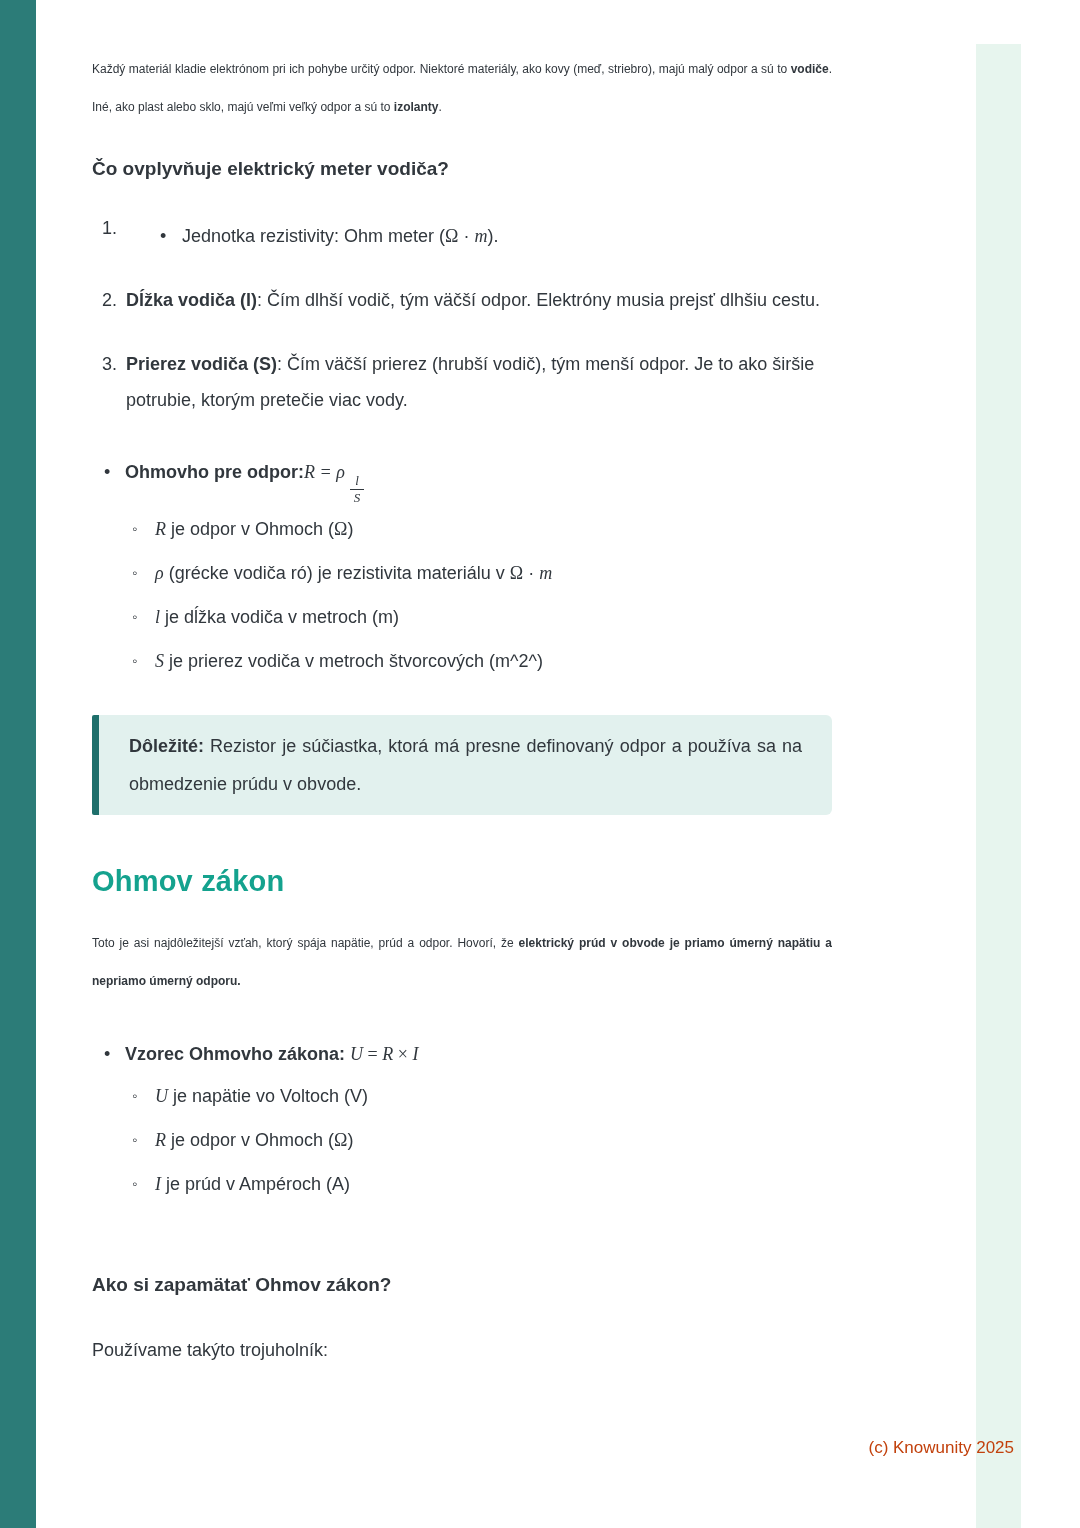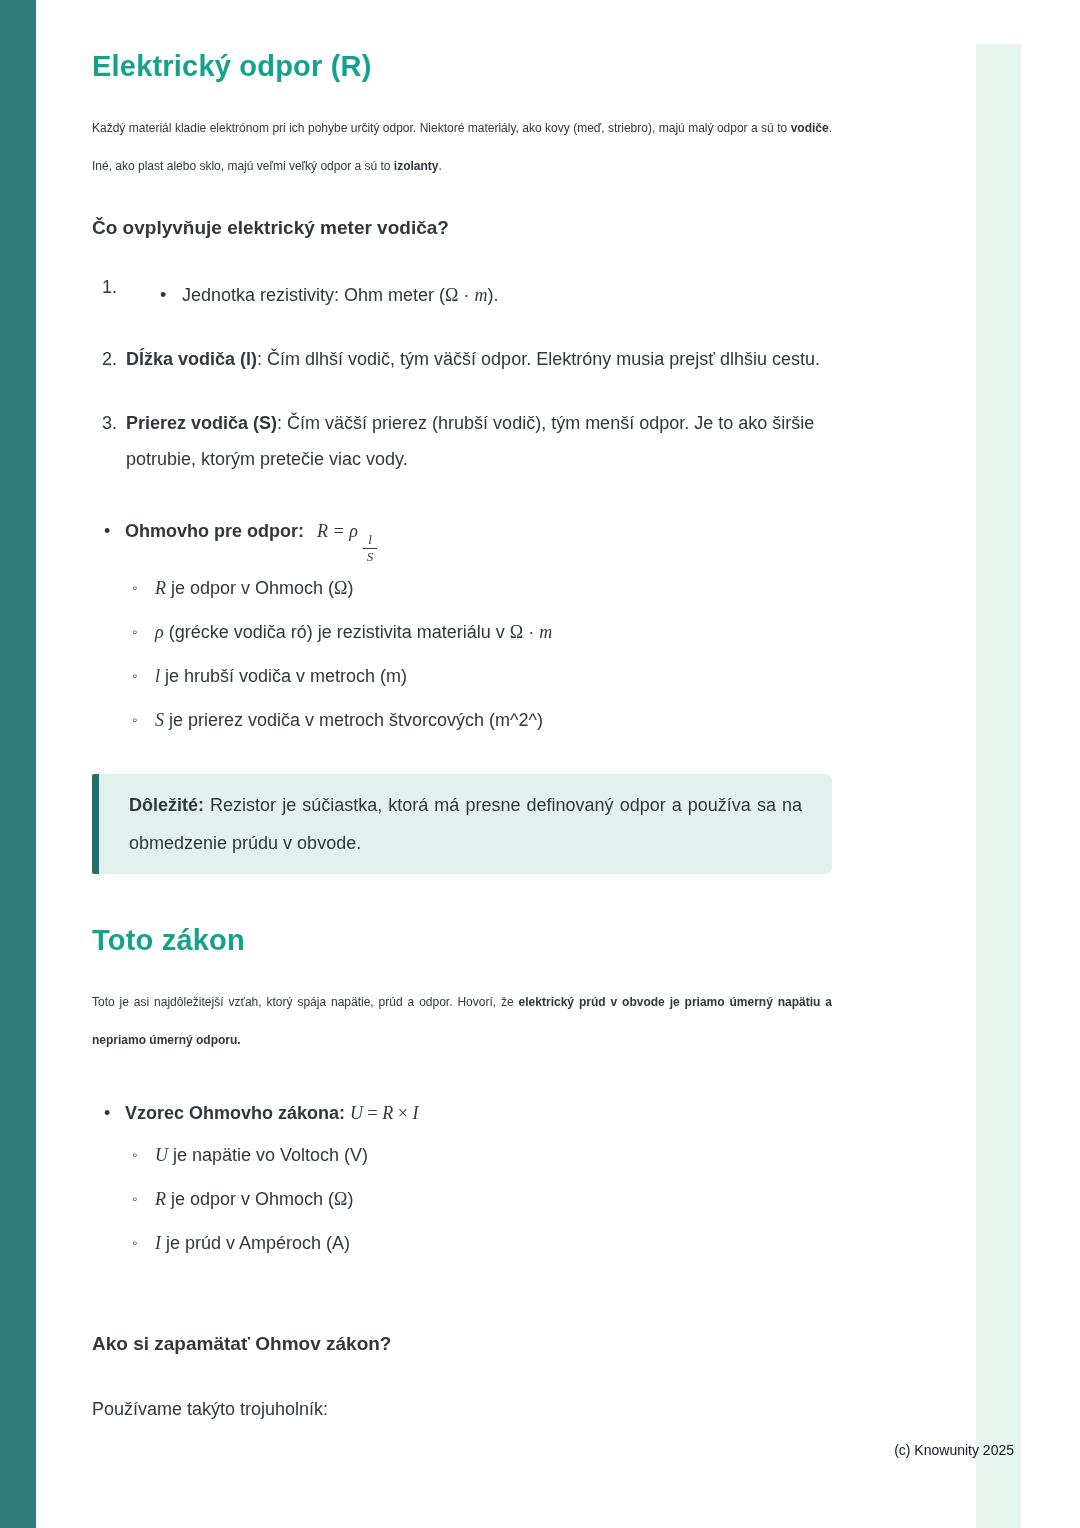--- a/index.html
+++ b/index.html
@@ -44,21 +44,21 @@
 
   .sub-bullet { margin-left:34px; margin-top:8px; }
   .sub-bullet .marker { width:22px; }
 
   .top-bullet { margin-left:12px; margin-top:36px; margin-bottom:6px; }
   .top-bullet .marker { width:21px; }
 
   .circle-row { margin-left:40px; margin-bottom:8px; }
   .circle-row .marker { width:23px; font-size:15px; }
 
-  .formula-prefix { margin-left:13px; margin-right:5px; font-size:18px; }
+  .formula-prefix { margin-left:0; margin-right:5px; font-size:18px; }
   .frac {
     display:inline-flex; flex-direction:column; align-items:center;
     font-size:13px; line-height:1.2; vertical-align:-7px;
   }
   .frac .num { padding:0 4px; }
   .frac .den { border-top:1.3px solid #31373d; padding:0 4px; }
 
   .callout {
     margin-top:36px;
     background:#e2f1ee;
@@ -67,32 +67,31 @@
     padding:12px 30px;
     font-size:18px; line-height:38px;
   }
 
   .ohm-title { margin-top:50px; }
   .memo-heading { font-size:19px; font-weight:700; margin-top:72px; }
   .triangle-text { font-size:18px; margin-top:44px; }
 
   .footer {
     position:absolute; right:66px; bottom:70px;
-    font-size:14px; color:#0f172a;
+    font-size:17px; color:#c2410c;
   }
 </style>
 </head>
 <body>
 
 <div class="left-bar"></div>
 <div class="right-strip"></div>
 
 <main class="content">
 
-  <h1 class="section-title">Elektrický odpor (R)</h1>
 
   <p class="para justify intro"><span>Každý materiál kladie elektrónom pri ich pohybe určitý odpor. Niektoré materiály, ako kovy (meď, striebro), majú malý odpor a sú to </span><span class="b">vodiče</span><span>. Iné, ako plast alebo sklo, majú veľmi veľký odpor a sú to </span><span class="b">izolanty</span><span>.</span></p>
 
   <h3 class="subheading">Čo ovplyvňuje elektrický meter vodiča?</h3>
 
   <div class="numlist">
 
     <div class="li">
       <span class="marker num-marker">1.</span>
       <div class="li-content">
@@ -128,30 +127,30 @@
   <div class="li circle-row">
     <span class="marker">◦</span>
     <div class="li-content"><span class="mi">R</span><span> je odpor v Ohmoch (</span><span class="mn">Ω</span><span>)</span></div>
   </div>
   <div class="li circle-row">
     <span class="marker">◦</span>
     <div class="li-content"><span class="mi">ρ</span><span> (grécke vodiča ró) je rezistivita materiálu v </span><span class="mn">Ω</span><span> · </span><span class="mi">m</span></div>
   </div>
   <div class="li circle-row">
     <span class="marker">◦</span>
-    <div class="li-content"><span class="mi">l</span><span> je hrubší vodiča v metroch (m)</span></div>
+    <div class="li-content"><span class="mi">l</span><span> je dĺžka vodiča v metroch (m)</span></div>
   </div>
   <div class="li circle-row">
     <span class="marker">◦</span>
     <div class="li-content"><span class="mi">S</span><span> je prierez vodiča v metroch štvorcových (m^2^)</span></div>
   </div>
 
   <div class="callout justify"><span class="b">Dôležité:</span><span> Rezistor je súčiastka, ktorá má presne definovaný odpor a používa sa na obmedzenie prúdu v obvode.</span></div>
 
-  <h1 class="section-title ohm-title">Toto zákon</h1>
+  <h1 class="section-title ohm-title">Ohmov zákon</h1>
 
   <p class="para justify intro"><span>Toto je asi najdôležitejší vzťah, ktorý spája napätie, prúd a odpor. Hovorí, že </span><span class="b">elektrický prúd v obvode je priamo úmerný napätiu a nepriamo úmerný odporu.</span></p>
 
   <div class="li top-bullet">
     <span class="marker">•</span>
     <div class="li-content">
       <span class="b">Vzorec Ohmovho zákona:</span>
       <span class="formula-inline"><span class="mi">U</span><span class="mn"> = </span><span class="mi">R</span><span class="mn"> × </span><span class="mi">I</span></span>
     </div>
   </div>

